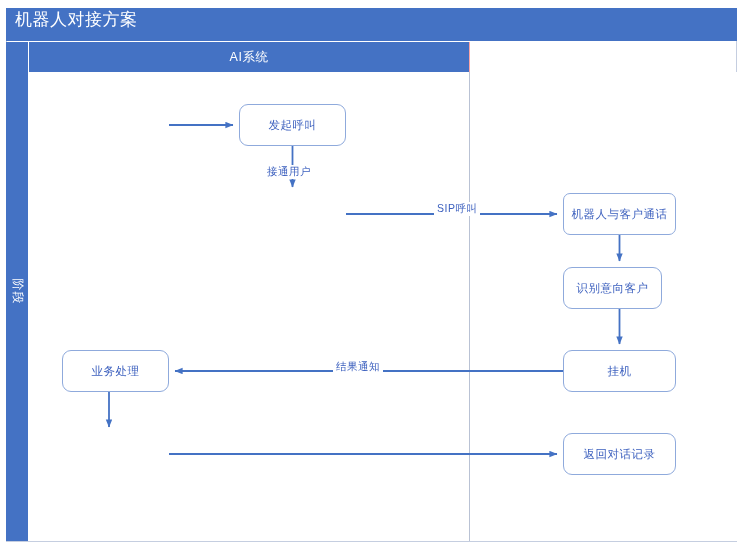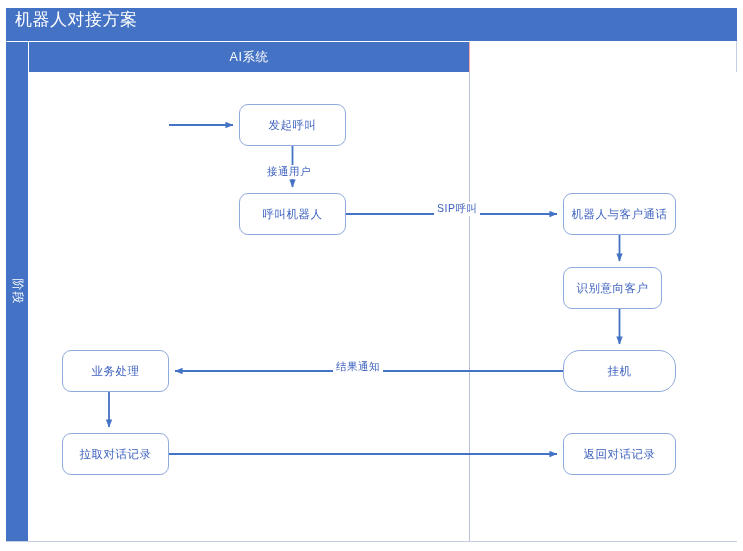--- a/index.html
+++ b/index.html
@@ -179,35 +179,29 @@
     <line x1="169" y1="454" x2="557" y2="454" stroke="#4472c4" stroke-width="1.8" marker-end="url(#ah)"></line>
   </svg>
 
   <div class="edge-label" style="left:264px; top:157px;margin-top:8px;">接通用户</div>
   <div class="edge-label" style="left:434px; top:202px;">SIP呼叫</div>
   <div class="edge-label" style="left:333px; top:360px;">结果通知</div>
 
   <div class="node" style="left:239px; top:104px; width:107px; height:42px;">
     <span>发起呼叫</span>
   </div>
-  <div class="node" style="left:239px; top:193px; width:107px; height:42px;">
-    <span>呼叫机器人</span>
-  </div>
-  <div class="node" style="left:563px; top:193px; width:113px; height:42px;">
+  <div class="node" style="left:563px; top:193px; width:113px; height:42px;border-radius:7px;">
     <span>机器人与客户通话</span>
   </div>
   <div class="node" style="left:563px; top:267px; width:99px; height:42px;font-family:Liberation Serif, serif;">
     <span>识别意向客户</span>
   </div>
-  <div class="node" style="left:563px; top:350px; width:113px; height:42px;border-radius:17px;">
+  <div class="node" style="left:563px; top:350px; width:113px; height:42px;">
     <span>挂机</span>
   </div>
   <div class="node" style="left:62px; top:350px; width:107px; height:42px;align-items:center;">
     <span>业务处理</span>
   </div>
-  <div class="node" style="left:62px; top:433px; width:107px; height:42px;">
-    <span>拉取对话记录</span>
-  </div>
   <div class="node" style="left:563px; top:433px; width:113px; height:42px;">
     <span>返回对话记录</span>
   </div>
 
 </div>
 
 </body></html>

